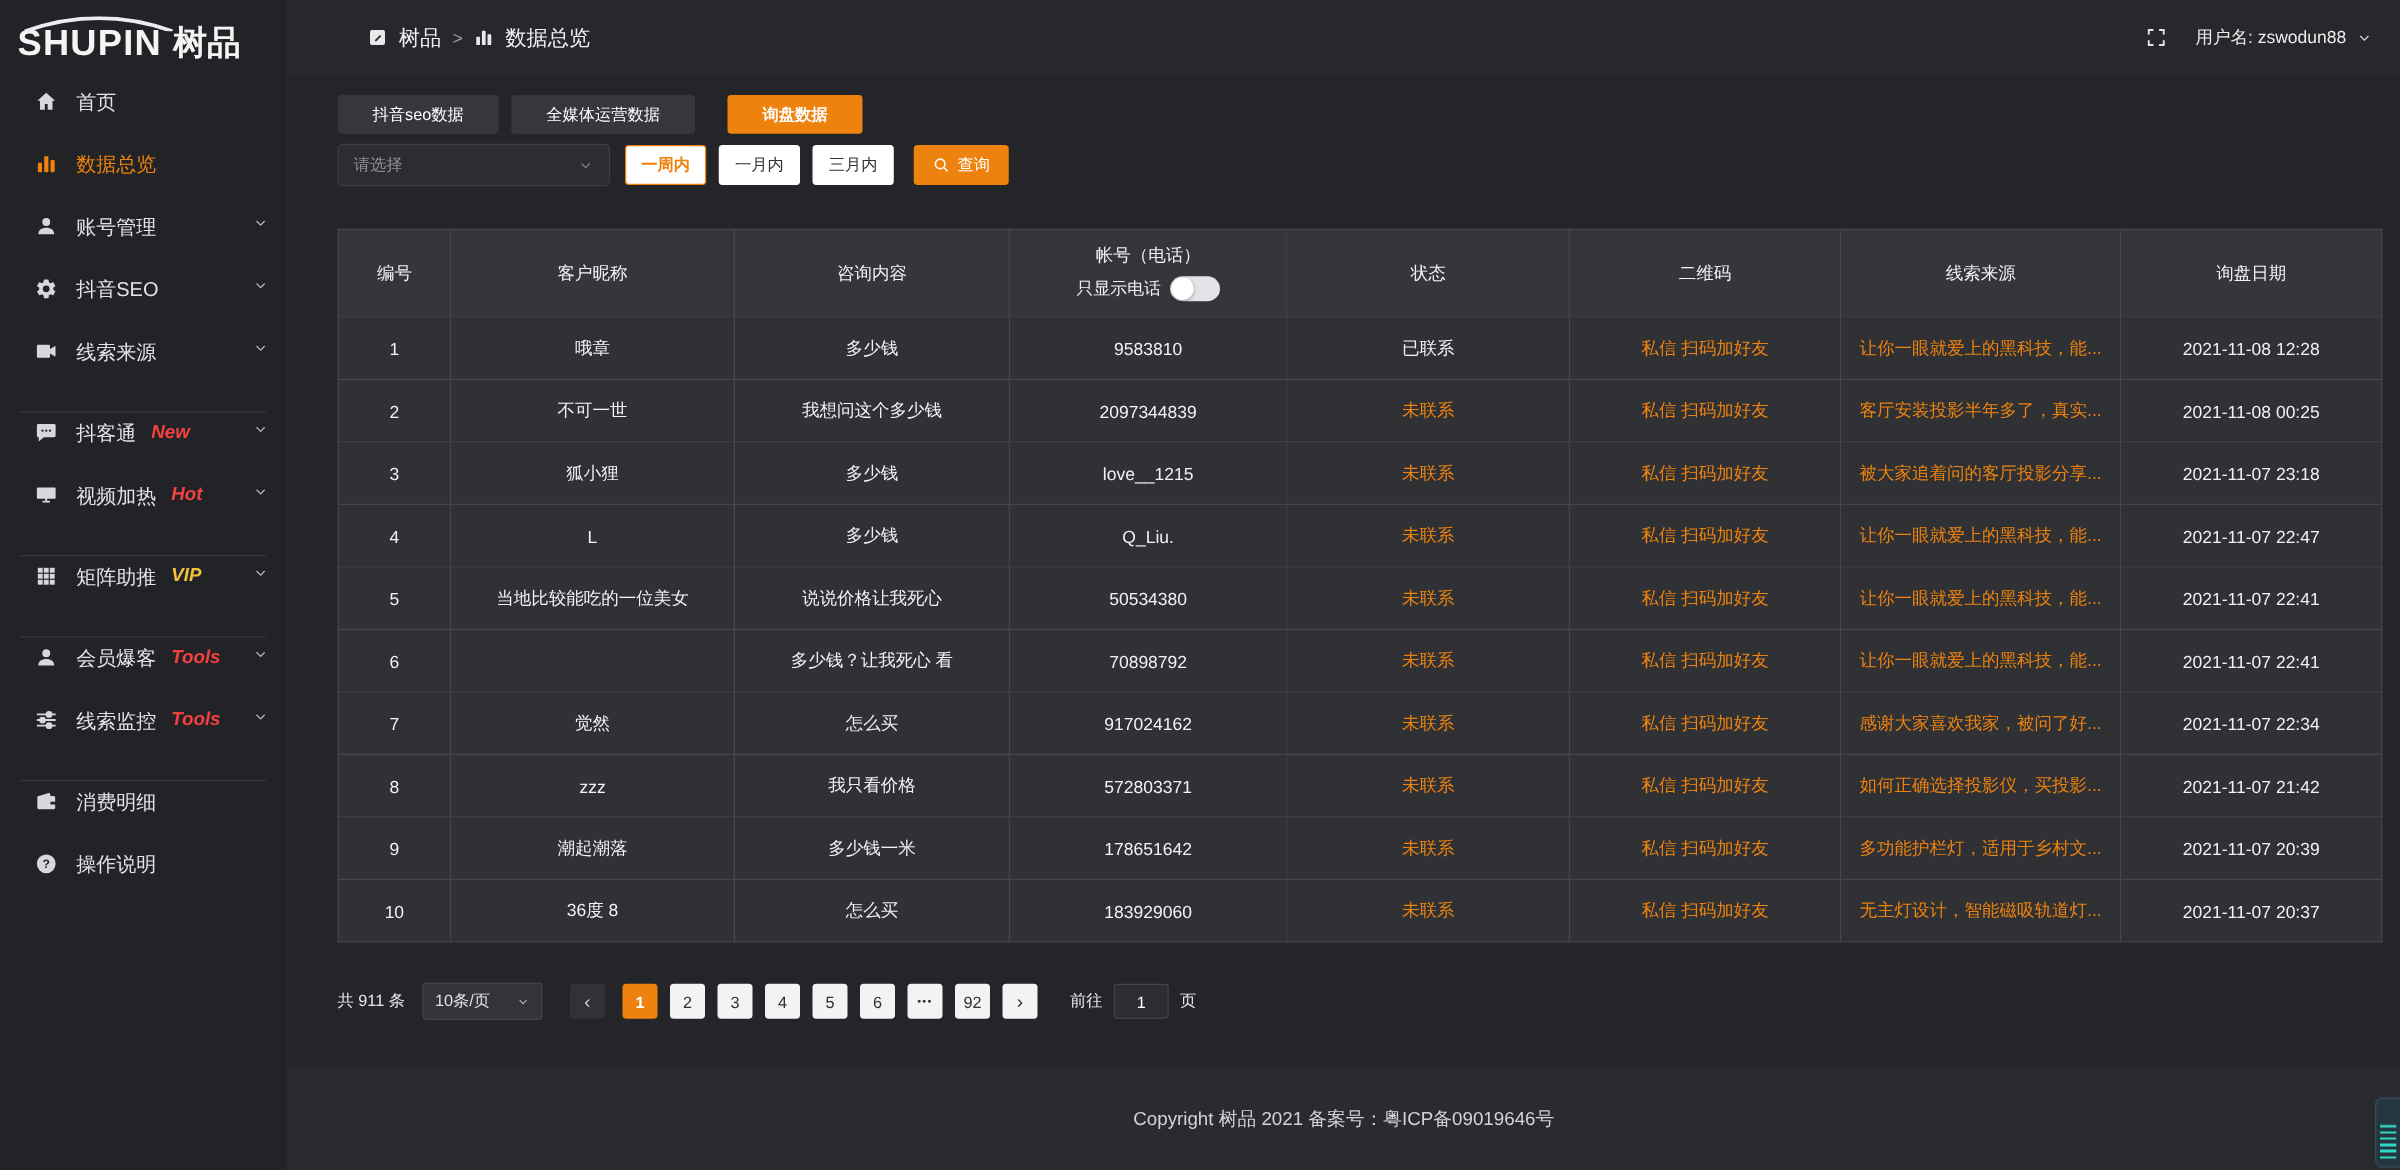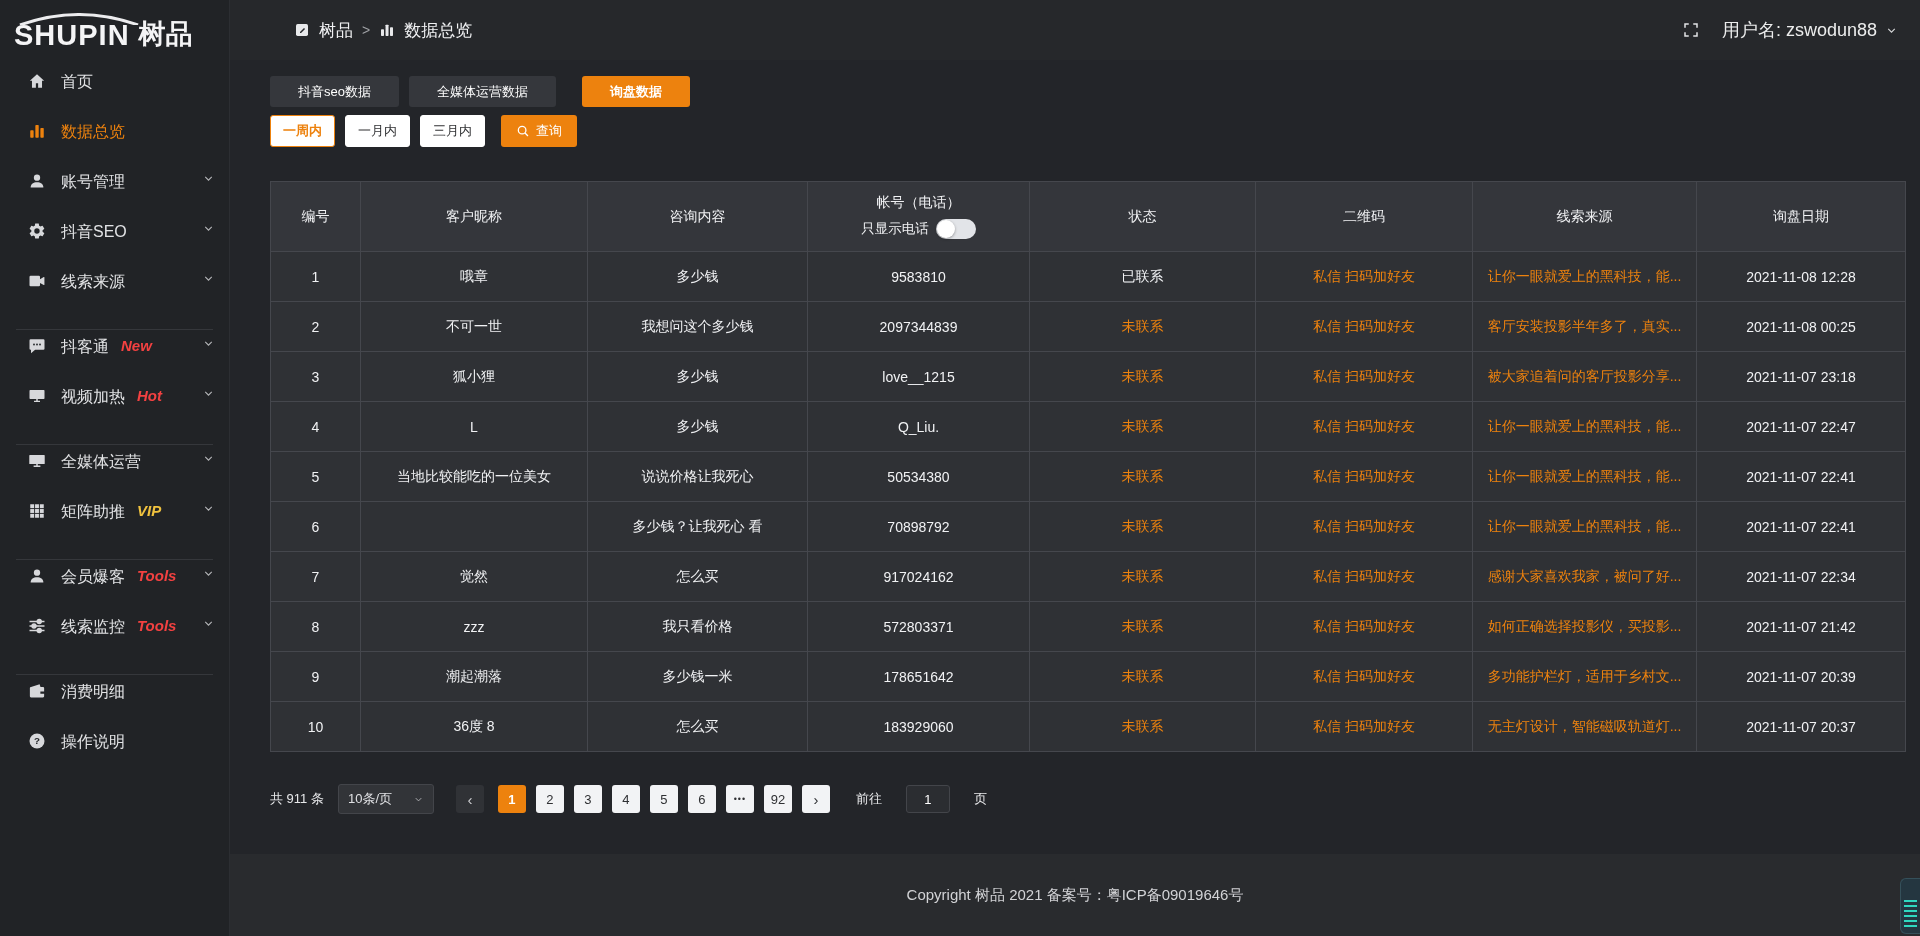--- a/index.html
+++ b/index.html
@@ -33,21 +33,21 @@
   
   .main{flex:1;display:flex;flex-direction:column;min-width:0;}
   .topbar{height:60px;flex:none;background:var(--topbar-bg);display:flex;align-items:center;padding:0 22px 0 64px;}
   .breadcrumb{display:flex;align-items:center;gap:9px;font-size:17px;color:#f0f1f3;}
   .bc-icon{width:16px;height:16px;display:inline-flex;color:#e8e9eb;}
   .bc-icon svg{width:100%;height:100%;}
   .bc-sep{color:#9fa1a5;font-size:14px;}
   .topbar-right{margin-left:auto;display:flex;align-items:center;gap:22px;}
   .fullscreen-btn{width:18px;height:18px;color:#e2e3e6;display:inline-flex;cursor:pointer;}
   .fullscreen-btn svg{width:100%;height:100%;}
-  .user-drop{display:flex;align-items:center;gap:6px;font-size:18px;color:#eceded;cursor:pointer;}
+  .user-drop{display:flex;align-items:center;gap:6px;font-size:14px;color:#eceded;cursor:pointer;}
   .user-drop .side-chevron{margin-left:2px;color:#d8d9db;}
 
   
   .content{flex:1;padding:16px 20px 0 40px;}
   .tabs{display:flex;gap:10px;}
   .tab{height:31px;padding:0 28px;background:#35373c;color:#fff;font-size:13px;border-radius:3px;display:inline-flex;align-items:center;cursor:pointer;border:none;}
   .tab.active{background:var(--accent);font-weight:bold;margin-left:16px;}
   .filter-row{margin-top:8px;display:flex;align-items:center;gap:12px;}
   .select{width:218px;height:34px;background:#2c2d31;border:1px solid #3e4045;border-radius:4px;display:flex;align-items:center;padding:0 12px;color:#8e9094;font-size:13px;cursor:pointer;}
   .select .side-chevron{color:#7e8084;}
@@ -74,21 +74,21 @@
   
   .pagination{display:flex;align-items:center;margin-top:32px;font-size:13px;color:#e7e8ea;}
   .pg-total{margin-right:14px;}
   .pg-size{width:96px;height:30px;background:#323438;border:1px solid #43454a;border-radius:3px;display:flex;align-items:center;padding:0 9px;color:#dfe0e3;font-size:13px;cursor:pointer;margin-right:22px;}
   .pg-size .side-chevron{width:11px;height:11px;}
   .page-btn{min-width:28px;height:28px;padding:0 4px;border:none;border-radius:3px;background:#f2f3f5;color:#2f3033;font-size:13px;display:inline-flex;align-items:center;justify-content:center;cursor:pointer;margin-right:10px;}
   .page-btn.prev,.page-btn.next{font-size:15px;}
   .page-btn.prev{background:#303236;color:#cfd0d3;margin-right:14px;}
   .page-btn.active{background:var(--accent);color:#fff;font-weight:bold;}
   .page-btn.ellipsis{letter-spacing:1px;font-size:9px;}
-  .pg-goto{margin-left:16px;display:flex;align-items:center;gap:24px;}
+  .pg-goto{margin-left:16px;display:flex;align-items:center;gap:9px;}
   .goto-input{width:44px;height:28px;background:#2b2d31;border:1px solid #43454a;border-radius:3px;color:#fff;text-align:center;font-size:13px;font-family:inherit;}
 
   
   .footer{height:82px;flex:none;background:var(--footer-bg);display:flex;align-items:center;justify-content:center;color:#d2d3d6;font-size:15px;}
 
   
   .float-widget{position:fixed;right:0;bottom:2px;width:20px;height:56px;background:#243640;border:1px solid #35505a;border-right:none;border-radius:6px 0 0 6px;cursor:pointer;}
   .float-widget .stripes{position:absolute;bottom:5px;left:3px;right:3px;height:28px;background:repeating-linear-gradient(180deg,#2fd8c0 0 2px,transparent 2px 5px);}
 </style>
 </head>
@@ -199,33 +199,20 @@
           </span>
           <span>视频加热</span>
           <span class="side-badge badge-hot">Hot</span>
           <span class="side-chevron">
             <svg viewBox="0 0 24 24">
               <path fill="none" stroke="currentColor" stroke-width="2" d="m6 9 6 6 6-6"></path>
             </svg>
           </span>
         </div>
         <div class="side-divider"></div>
-        <div class="side-item">
-          <span class="side-icon">
-            <svg viewBox="0 0 24 24">
-              <path fill="currentColor" d="M2.5 4h19a.8.8 0 0 1 .8.8v10.4a.8.8 0 0 1-.8.8H13v2h3.5V20h-9v-2H11v-2H2.5a.8.8 0 0 1-.8-.8V4.8a.8.8 0 0 1 .8-.8z"></path>
-            </svg>
-          </span>
-          <span>全媒体运营</span>
-          <span class="side-chevron">
-            <svg viewBox="0 0 24 24">
-              <path fill="none" stroke="currentColor" stroke-width="2" d="m6 9 6 6 6-6"></path>
-            </svg>
-          </span>
-        </div>
         <div class="side-item">
           <span class="side-icon">
             <svg viewBox="0 0 24 24">
               <g fill="currentColor">
                 <rect x="3" y="3" width="5.2" height="5.2"></rect>
                 <rect x="9.4" y="3" width="5.2" height="5.2"></rect>
                 <rect x="15.8" y="3" width="5.2" height="5.2"></rect>
                 <rect x="3" y="9.4" width="5.2" height="5.2"></rect>
                 <rect x="9.4" y="9.4" width="5.2" height="5.2"></rect>
                 <rect x="15.8" y="9.4" width="5.2" height="5.2"></rect>
@@ -344,20 +331,28 @@
     </header>
 
     <section class="content">
       <div class="tabs">
           <button class="tab">抖音seo数据</button>
           <button class="tab">全媒体运营数据</button>
           <button class="tab active">询盘数据</button>
         </div>
 
       <div class="filter-row">
+        <div class="select">
+          <span>请选择</span>
+          <span class="side-chevron">
+            <svg viewBox="0 0 24 24">
+                <path fill="none" stroke="currentColor" stroke-width="2" d="m6 9 6 6 6-6"></path>
+              </svg>
+          </span>
+        </div>
         <div style="display:flex;gap:10px;">
             <button class="range-btn active">一周内</button>
             <button class="range-btn">一月内</button>
             <button class="range-btn">三月内</button>
           </div>
         <button class="search-btn">
           <span class="ico">
             <svg viewBox="0 0 24 24">
                 <circle cx="10.5" cy="10.5" r="6.5" fill="none" stroke="currentColor" stroke-width="2.2"></circle>
                 <path stroke="currentColor" stroke-width="2.2" d="m15.5 15.5 5 5"></path>

